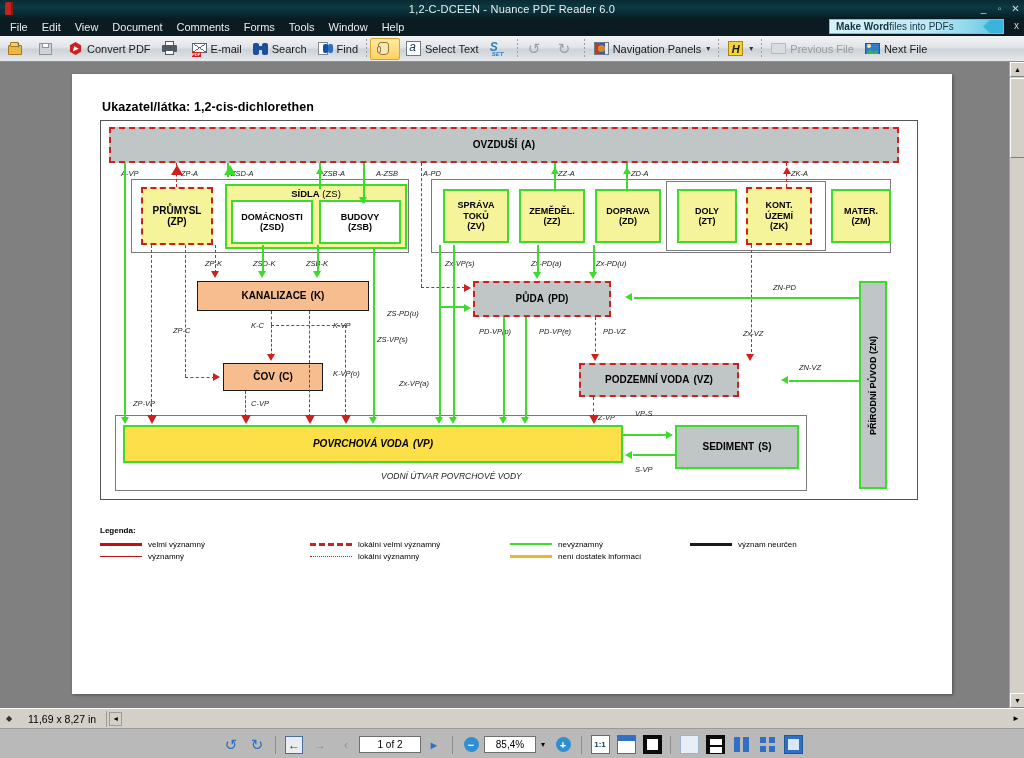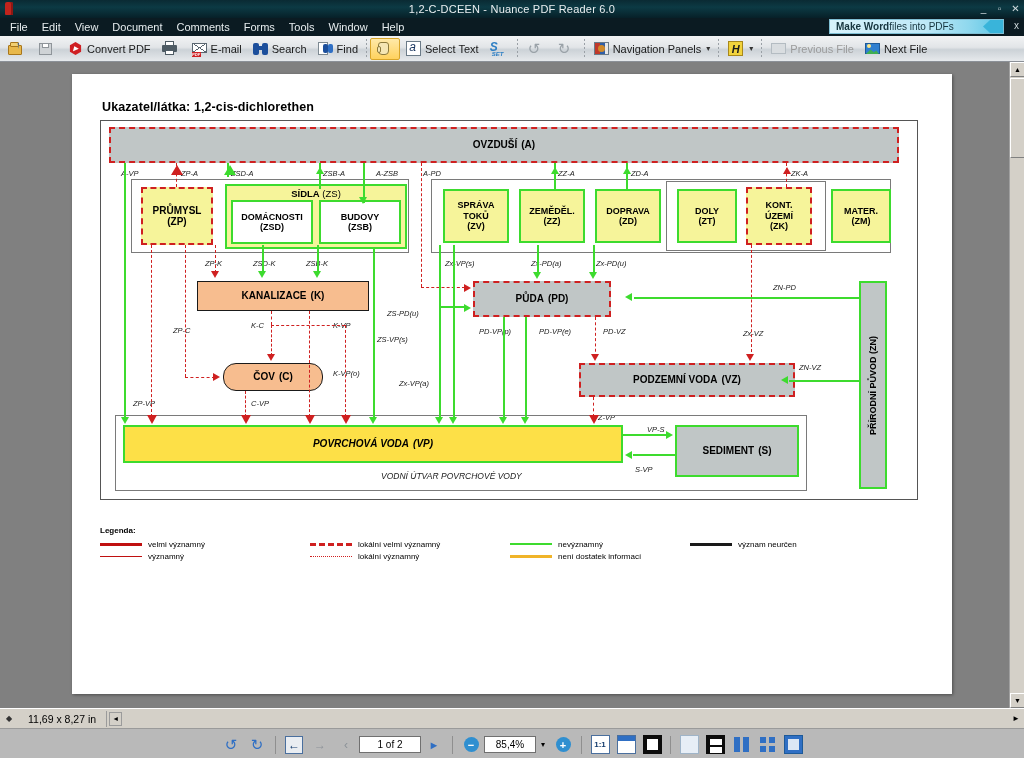--- a/index.html
+++ b/index.html
@@ -472,21 +472,21 @@
       <div class="flow" style="left:495px;top:138px;">Zx-PD(u)</div>
 
       <div class="box b-orange bd-black" style="left:96px;top:160px;width:172px;height:30px;">
         <span class="lbl">KANALIZACE</span>
         <span class="lbl sm" style="margin-left:4px">(K)</span>
       </div>
       <div class="ar-r-dn" style="left:110px;top:150px;"></div>
       <div class="ar-g-dn" style="left:157px;top:150px;"></div>
       <div class="ar-g-dn" style="left:212px;top:150px;"></div>
 
-      <div class="box b-orange bd-black" style="left:122px;top:242px;width:100px;height:28px;border-radius:13px;">
+      <div class="box b-orange bd-black" style="left:122px;top:242px;width:100px;height:28px;">
         <span class="lbl">ČOV</span>
         <span class="lbl sm" style="margin-left:4px">(C)</span>
       </div>
       <div class="ar-r-dn" style="left:166px;top:233px;"></div>
       <div class="ar-r-rt" style="left:112px;top:252px;"></div>
 
       <div class="flow" style="left:72px;top:205px;">ZP-C</div>
       <div class="flow" style="left:150px;top:200px;">K-C</div>
       <div class="flow" style="left:232px;top:200px;">K-VP</div>
       <div class="flow" style="left:232px;top:248px;">K-VP(o)</div>
@@ -508,42 +508,42 @@
       <div class="ar-g-lt" style="left:524px;top:172px;"></div>
 
       <div class="flow" style="left:378px;top:206px;">PD-VP(p)</div>
       <div class="flow" style="left:438px;top:206px;">PD-VP(e)</div>
       <div class="flow" style="left:502px;top:206px;">PD-VZ</div>
       <div class="flow" style="left:672px;top:162px;">ZN-PD</div>
       <div class="flow" style="left:642px;top:208px;">Zx-VZ</div>
       <div class="flow" style="left:698px;top:242px;">ZN-VZ</div>
       <div class="flow" style="left:492px;top:292px;">VZ-VP</div>
 
-      <div class="box b-grey bd-red" style="left:478px;top:242px;width:216px;height:34px;">
+      <div class="box b-grey bd-red" style="left:478px;top:242px;width:160px;height:34px;">
         <span class="lbl">PODZEMNÍ VODA</span>
         <span class="lbl sm" style="margin-left:4px">(VZ)</span>
       </div>
       <div class="ar-r-dn" style="left:490px;top:233px;"></div>
       <div class="ar-r-dn" style="left:645px;top:233px;"></div>
       <div class="ar-g-lt" style="left:680px;top:255px;"></div>
 
       <div class="box b-grey bd-green" style="left:758px;top:160px;width:28px;height:208px;">
         <span class="lbl" style="writing-mode:vertical-rl;transform:rotate(180deg);font-size:9px;white-space:nowrap;">PŘÍRODNÍ PŮVOD  (ZN)</span>
       </div>
 
       <div class="grp" style="left:14px;top:294px;width:692px;height:76px;"></div>
       <div class="box b-blue bd-green" style="left:22px;top:304px;width:500px;height:38px;">
         <span class="lbl">POVRCHOVÁ VODA</span>
         <span class="lbl sm" style="margin-left:4px">(VP)</span>
       </div>
-      <div class="box b-grey bd-green" style="left:574px;top:304px;width:124px;height:52px;">
+      <div class="box b-grey bd-green" style="left:574px;top:304px;width:124px;height:44px;">
         <span class="lbl">SEDIMENT</span>
         <span class="lbl sm" style="margin-left:4px">(S)</span>
       </div>
-      <div class="flow" style="left:534px;top:304px;margin-left:12px;">VP-S</div>
+      <div class="flow" style="left:534px;top:288px;">VP-S</div>
       <div class="flow" style="left:534px;top:344px;">S-VP</div>
       <div class="ar-g-rt" style="left:565px;top:310px;"></div>
       <div class="ar-g-lt" style="left:524px;top:330px;"></div>
       <div class="flow" style="left:280px;top:350px;font-size:8.5px;font-weight:normal;">VODNÍ ÚTVAR POVRCHOVÉ VODY</div>
 
       <div class="ar-g-dn" style="left:20px;top:296px;"></div>
       <div class="ar-r-dn" style="left:46px;top:294px;border-left-width:5px;border-right-width:5px;border-top-width:9px;"></div>
       <div class="ar-r-dn" style="left:140px;top:294px;border-left-width:5px;border-right-width:5px;border-top-width:9px;"></div>
       <div class="ar-r-dn" style="left:204px;top:294px;border-left-width:5px;border-right-width:5px;border-top-width:9px;"></div>
       <div class="ar-r-dn" style="left:240px;top:294px;border-left-width:5px;border-right-width:5px;border-top-width:9px;"></div>

